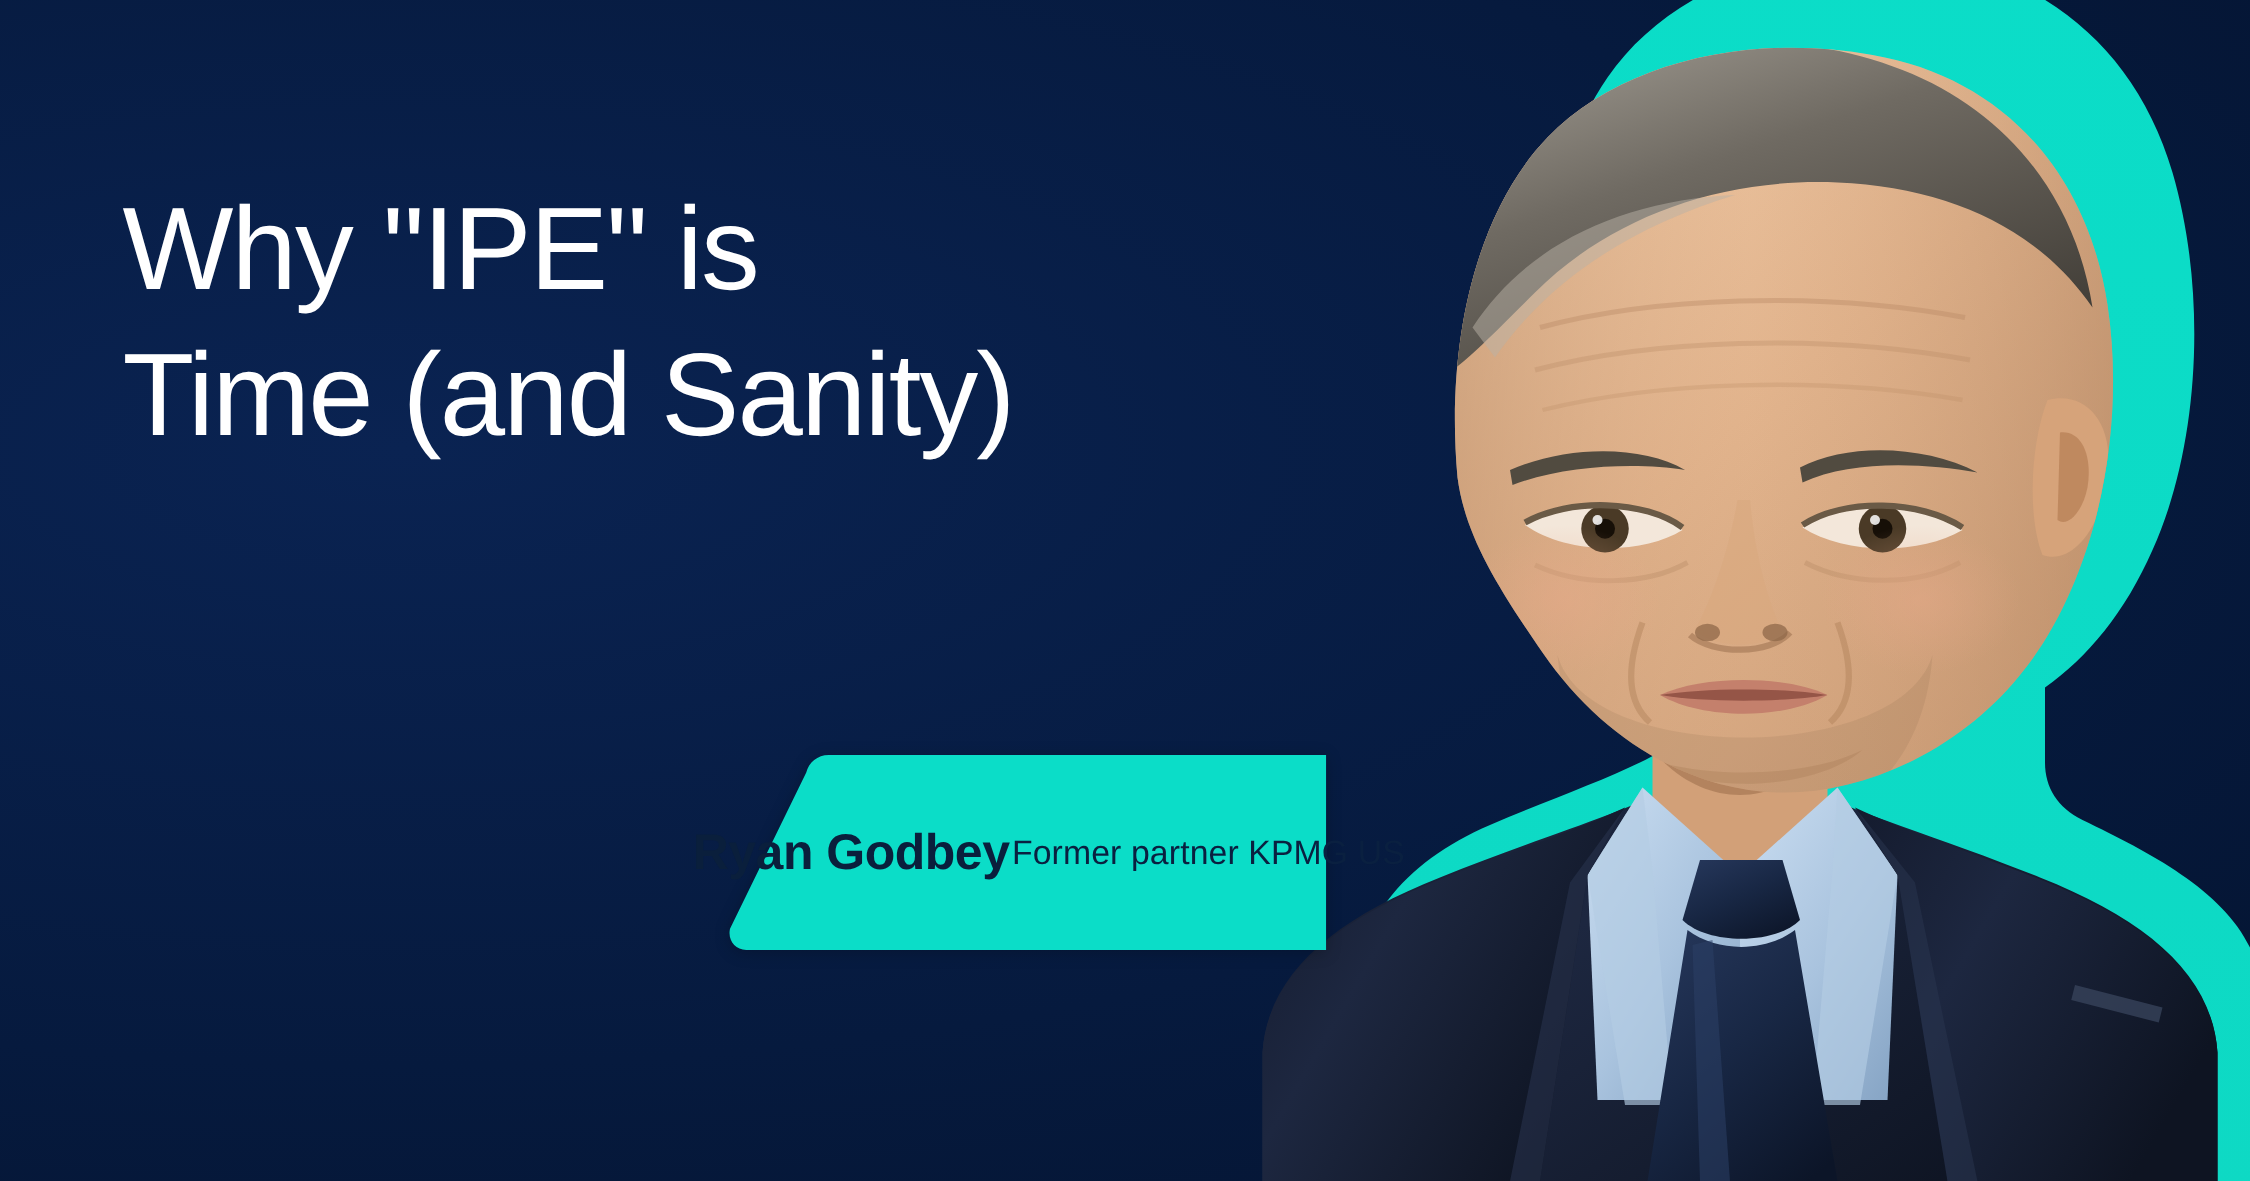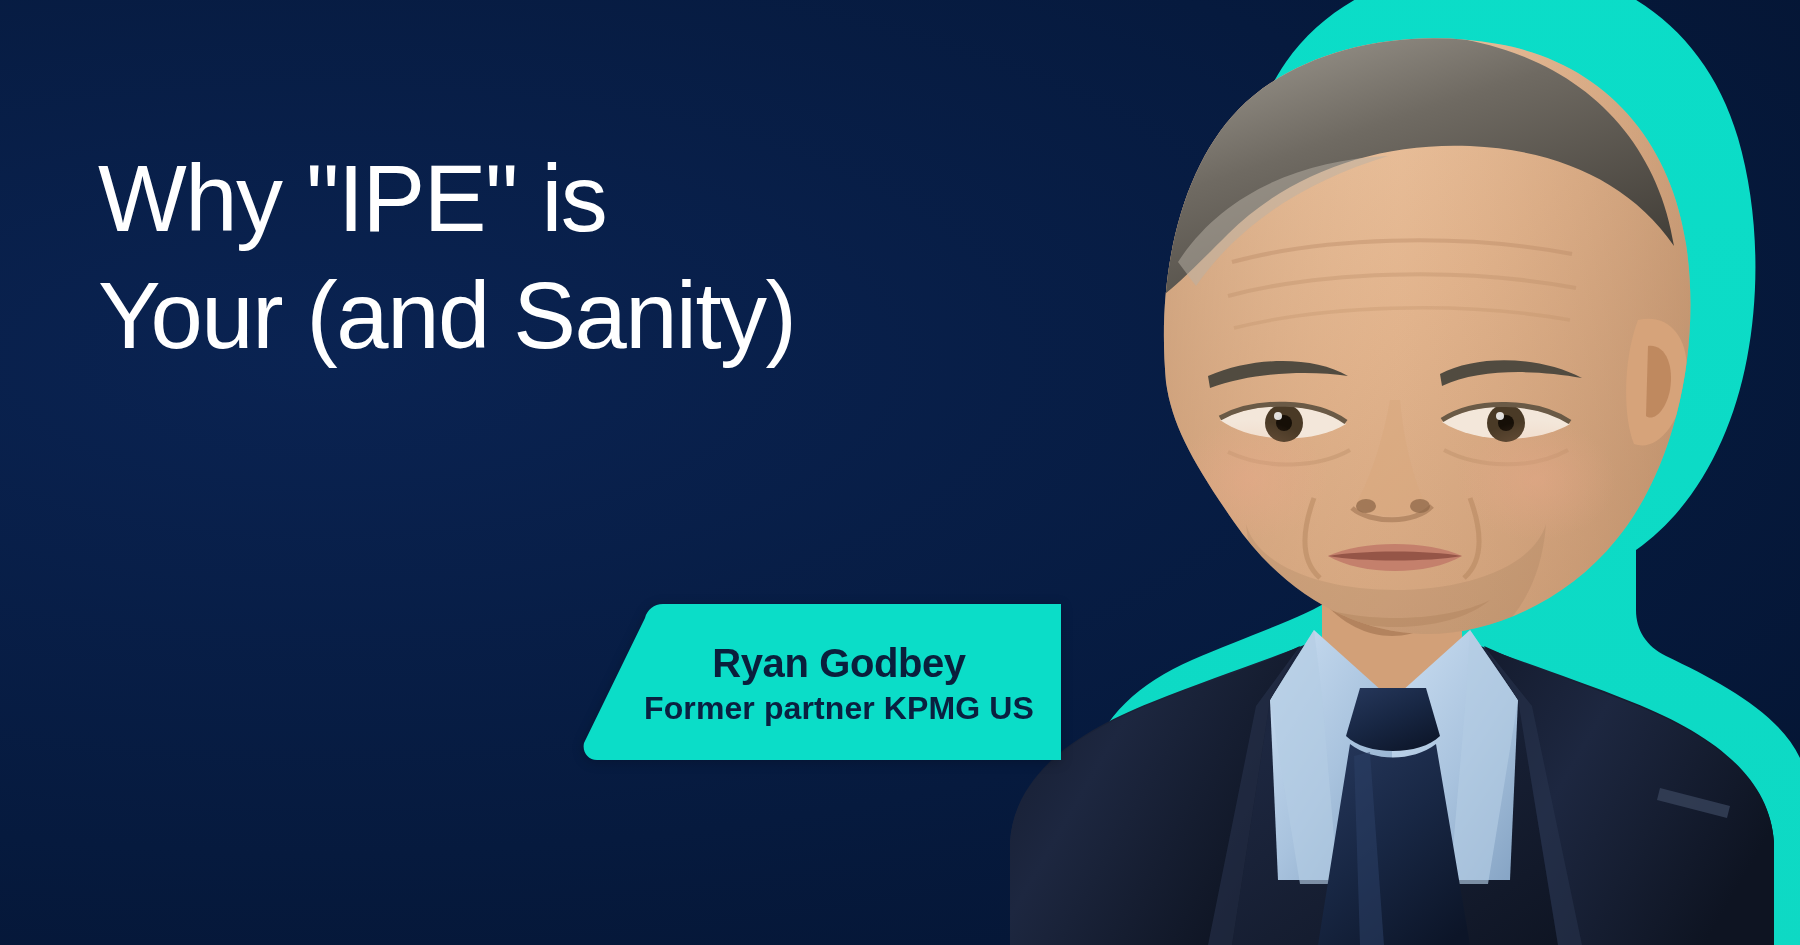--- a/index.html
+++ b/index.html
@@ -80,40 +80,40 @@
   }
   .badge-shape{
     position:absolute; inset:0;
     filter:drop-shadow(0 2px 6px rgba(0,0,0,0.22));
   }
   .badge-text{
     position:absolute;
     left:0; top:0;
     width:478px; height:156px;
     display:flex;
-    flex-direction:column;
+    flex-direction:row;
     align-items:center;
     justify-content:center;
     gap:2px;
     padding-left:34px;
     z-index:2;
   }
   .badge-name{
     color:#0A1F3C;
     font-size:40px;
     line-height:50px;
     font-weight:700;
     letter-spacing:-0.4px;
     white-space:nowrap;
   }
   .badge-role{
     color:#0A2040;
-    font-size:32px;
+    font-size:27px;
     line-height:36px;
-    font-weight:700;
+    font-weight:400;
     letter-spacing:0.1px;
     white-space:nowrap;
   }
 </style>
 </head>
 <body>
 
 <div class="slide">
 
   <div class="bg-sheen"></div>
@@ -284,21 +284,21 @@
 
           <path d="M 276 524 C 300 612, 550 612, 576 524 C 568 632, 490 668, 426 668
                    C 360 668, 286 630, 276 524 Z" fill="#7E6044" opacity="0.14"></path>
         </g>
       </svg>
     </div>
   </div>
 
   <div class="headline">
     <span class="headline-line">Why "IPE" is</span>
-    <span class="headline-line">Your (and Sanity)</span>
+    <span class="headline-line">Time (and Sanity)</span>
   </div>
 
   <div class="badge-wrap">
     <svg class="badge-shape" viewBox="0 0 478 156" preserveAspectRatio="none">
       <path d="M 62 14
                C 64 6, 71 0, 80 0
                L 478 0
                L 478 156
                L 14 156
                C 5 156, -1 148, 1 139 Z" fill="#0BDDC8"></path>

